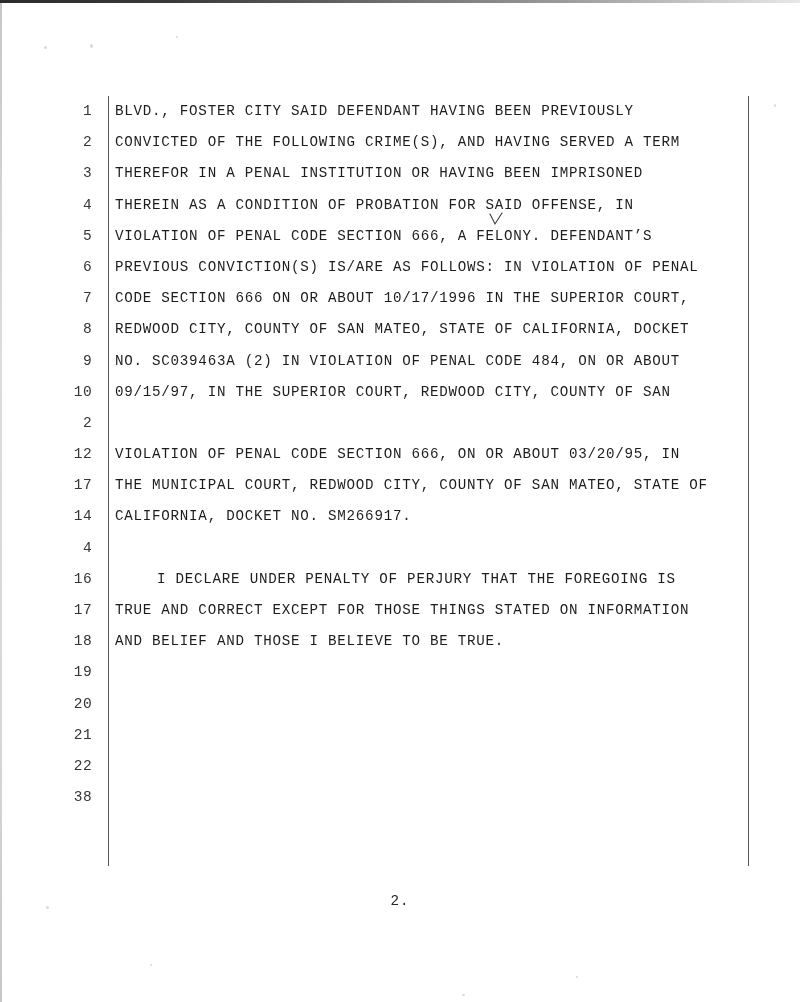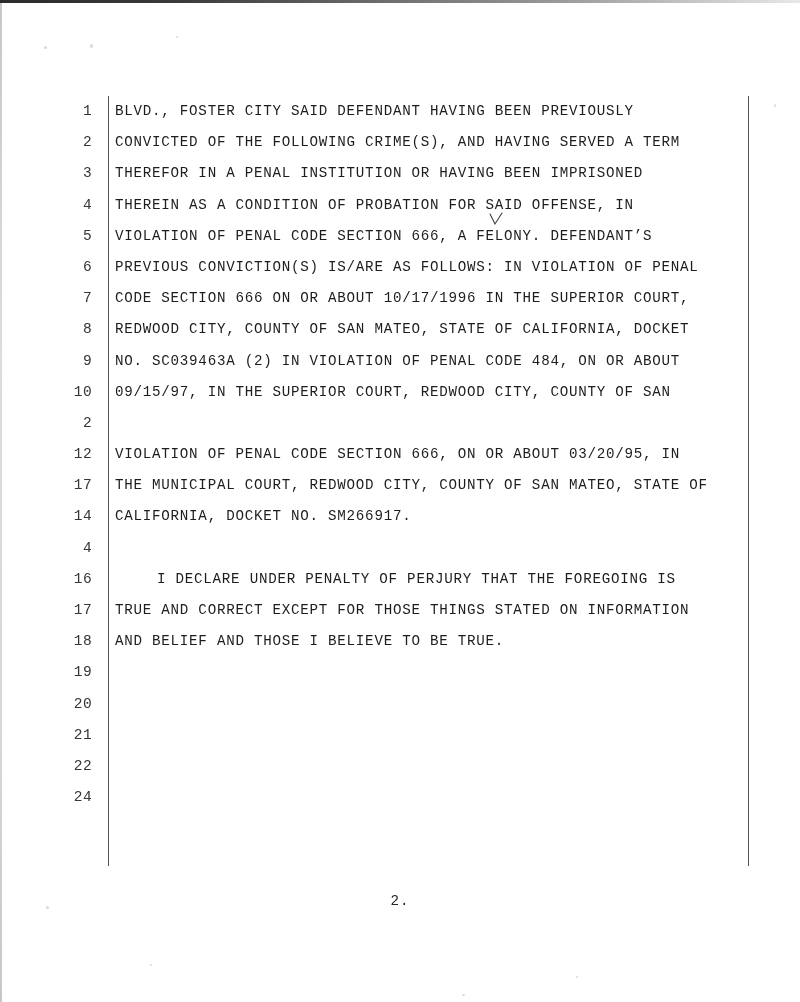--- a/index.html
+++ b/index.html
@@ -136,21 +136,21 @@
       <div class="line"><span class="line-no">17</span><span class="line-text">THE MUNICIPAL COURT, REDWOOD CITY, COUNTY OF SAN MATEO, STATE OF</span></div>
       <div class="line"><span class="line-no">14</span><span class="line-text">CALIFORNIA, DOCKET NO. SM266917.</span></div>
       <div class="line"><span class="line-no">4</span><span class="line-text"></span></div>
       <div class="line"><span class="line-no">16</span><span class="line-text indent">I DECLARE UNDER PENALTY OF PERJURY THAT THE FOREGOING IS</span></div>
       <div class="line"><span class="line-no">17</span><span class="line-text">TRUE AND CORRECT EXCEPT FOR THOSE THINGS STATED ON INFORMATION</span></div>
       <div class="line"><span class="line-no">18</span><span class="line-text">AND BELIEF AND THOSE I BELIEVE TO BE TRUE.</span></div>
       <div class="line"><span class="line-no">19</span><span class="line-text"></span></div>
       <div class="line"><span class="line-no">20</span><span class="line-text"></span></div>
       <div class="line"><span class="line-no">21</span><span class="line-text"></span></div>
       <div class="line"><span class="line-no">22</span><span class="line-text"></span></div>
-      <div class="line"><span class="line-no">24</span><span class="line-text"></span></div>
+      <div class="line"><span class="line-no">38</span><span class="line-text"></span></div>
     </div>
 
   <div class="hand-mark">
     <svg width="16" height="16" viewBox="0 0 16 16">
       <path d="M2 2 L7 12 L14 1" fill="none" stroke="#3c3c44" stroke-width="1.1" stroke-linecap="round"></path>
     </svg>
   </div>
 
   <div class="page-number">2.</div>
 

